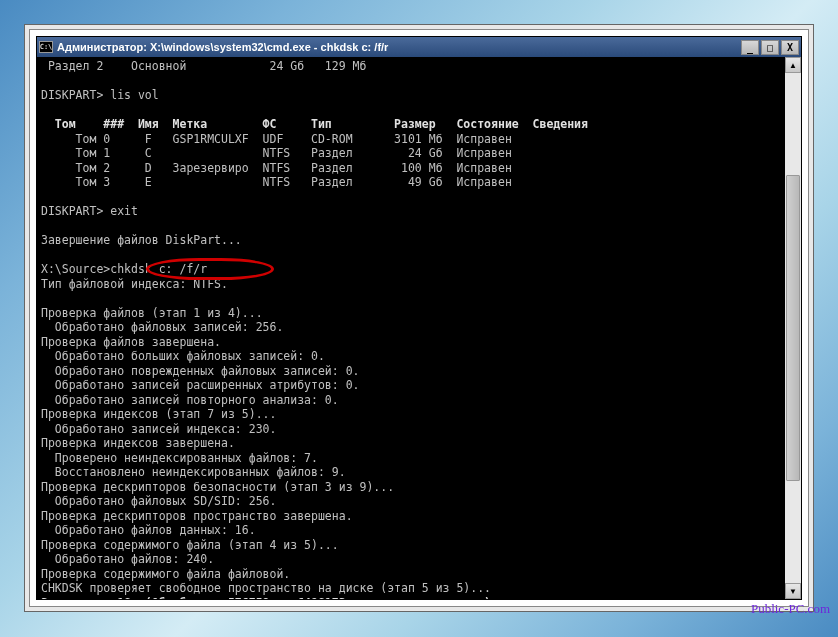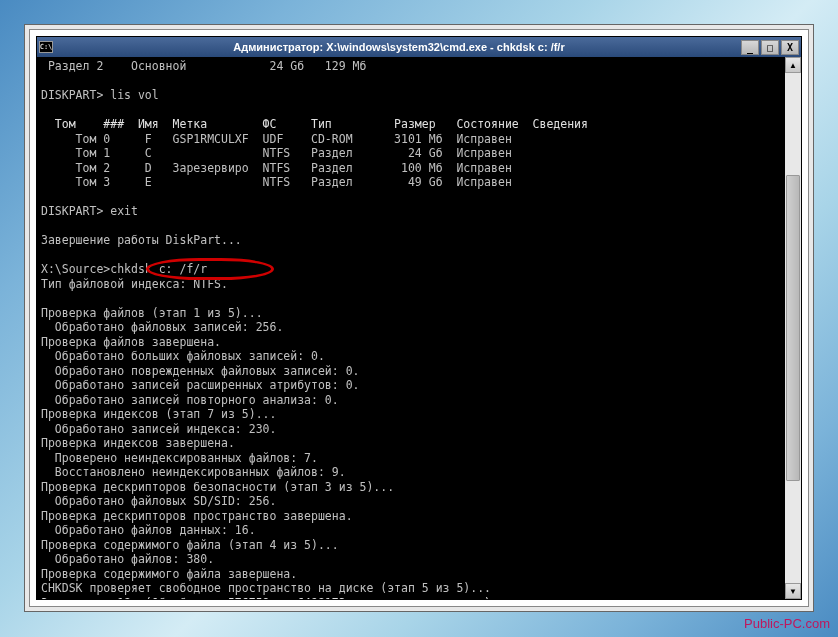--- a/index.html
+++ b/index.html
@@ -51,21 +51,21 @@
       background: #000;
       border: 1px solid #999;
       margin-right: 4px;
       font-size: 7px;
       color: #ccc;
       display: flex;
       align-items: center;
       justify-content: center;
       font-family: monospace;
     }
-    .title-text { flex: 1; text-align: center; }
+    .title-text { flex: 1; }
     .title-buttons { display: flex; gap: 2px; }
     .title-btn {
       width: 18px;
       height: 15px;
       background: linear-gradient(to bottom, #d8d8d8, #b8b8b8);
       border: 1px solid #888;
       font-size: 10px;
       font-family: monospace;
       display: flex;
       align-items: center;
@@ -83,21 +83,21 @@
       flex: 1;
       background: #000;
       color: #c0c0c0;
       font-family: 'Lucida Console', 'Consolas', monospace;
       font-size: 11.5px;
       line-height: 14.5px;
       padding: 2px 4px;
       white-space: pre;
       overflow: hidden;
     }
-    .bold-line { font-weight: normal; color: #e0e0e0; }
+    .bold-line { font-weight: bold; color: #e0e0e0; }
     .scrollbar {
       width: 16px;
       background: #d8d8d8;
       display: flex;
       flex-direction: column;
     }
     .scroll-btn {
       height: 16px;
       background: linear-gradient(to bottom, #e8e8e8, #c8c8c8);
       border: 1px solid #999;
@@ -123,24 +123,24 @@
       border-radius: 50% / 60%;
       pointer-events: none;
       width: 128px;
       height: 22px;
       left: 146px;
       top: 258px;
     }
     .watermark {
       position: absolute;
       right: 8px;
-      bottom: 6px;
-      color: #be185d;
+      bottom: 20px;
+      color: #6d28d9;
       font-size: 13px;
-      font-family: Liberation Sans, sans-serif;
+      font-family: Liberation Serif, serif;
     }
   </style>
 </head>
 <body>
 
 <div class="outer-frame">
   <div class="inner-frame">
     <div class="cmd-window">
 
       <div class="title-bar">
@@ -159,44 +159,44 @@
 <span>DISKPART&gt; lis vol</span>
 <span></span>
 <span class="bold-line">  Том    ###  Имя  Метка        ФС     Тип         Размер   Состояние  Сведения</span>
 <span>     Том 0     F   GSP1RMCULXF  UDF    CD-ROM      3101 Мб  Исправен</span>
 <span>     Том 1     C                NTFS   Раздел        24 Gб  Исправен</span>
 <span>     Том 2     D   Зарезервиро  NTFS   Раздел       100 Мб  Исправен</span>
 <span>     Том 3     E                NTFS   Раздел        49 Gб  Исправен</span>
 <span></span>
 <span>DISKPART&gt; exit</span>
 <span></span>
-<span>Завершение работы DiskPart...</span>
+<span>Завершение файлов DiskPart...</span>
 <span></span>
 <span>X:\Source&gt;chkdsk c: /f/r</span>
 <span>Тип файловой индекса: NTFS.</span>
 <span></span>
-<span>Проверка файлов (этап 1 из 5)...</span>
+<span>Проверка файлов (этап 1 из 4)...</span>
 <span>  Обработано файловых записей: 256.</span>
 <span>Проверка файлов завершена.</span>
 <span>  Обработано больших файловых записей: 0.</span>
 <span>  Обработано поврежденных файловых записей: 0.</span>
 <span>  Обработано записей расширенных атрибутов: 0.</span>
 <span>  Обработано записей повторного анализа: 0.</span>
 <span>Проверка индексов (этап 7 из 5)...</span>
 <span>  Обработано записей индекса: 230.</span>
 <span>Проверка индексов завершена.</span>
 <span>  Проверено неиндексированных файлов: 7.</span>
 <span>  Восстановлено неиндексированных файлов: 9.</span>
-<span>Проверка дескрипторов безопасности (этап 3 из 5)...</span>
+<span>Проверка дескрипторов безопасности (этап 3 из 9)...</span>
 <span>  Обработано файловых SD/SID: 256.</span>
 <span>Проверка дескрипторов пространство завершена.</span>
 <span>  Обработано файлов данных: 16.</span>
 <span>Проверка содержимого файла (этап 4 из 5)...</span>
-<span>  Обработано файлов: 380.</span>
-<span>Проверка содержимого файла завершена.</span>
+<span>  Обработано файлов: 240.</span>
+<span>Проверка содержимого файла файловой.</span>
 <span>CHKDSK проверяет свободное пространство на диске (этап 5 из 5)...</span>
 <span class="bold-line">Завершено: 18. (Обработано 576759 из 6498173 незанятых кластеров)</span></div>
 
         <div class="scrollbar">
           <div class="scroll-btn">▲</div>
           <div class="scroll-track">
             <div class="scroll-thumb"></div>
           </div>
           <div class="scroll-btn">▼</div>
         </div>

